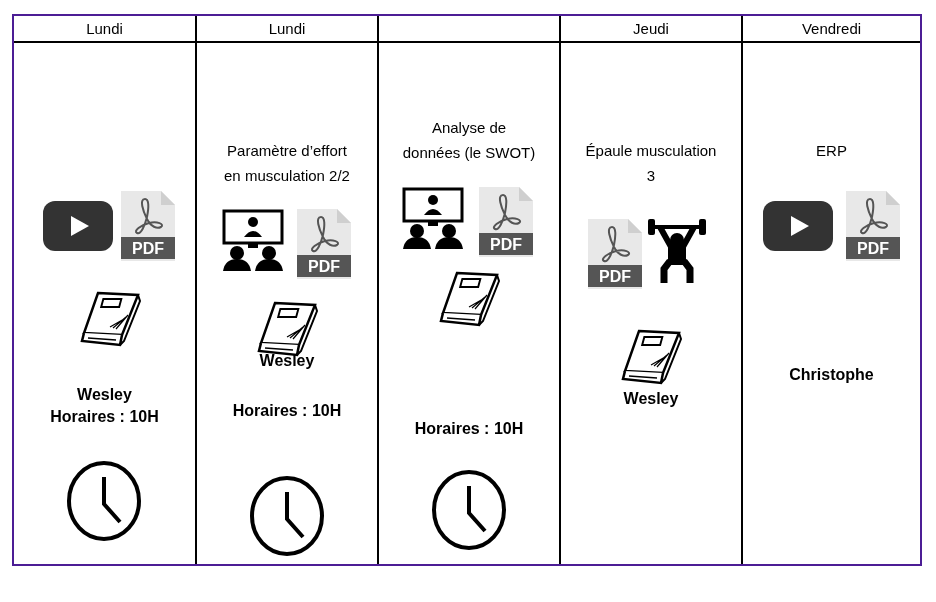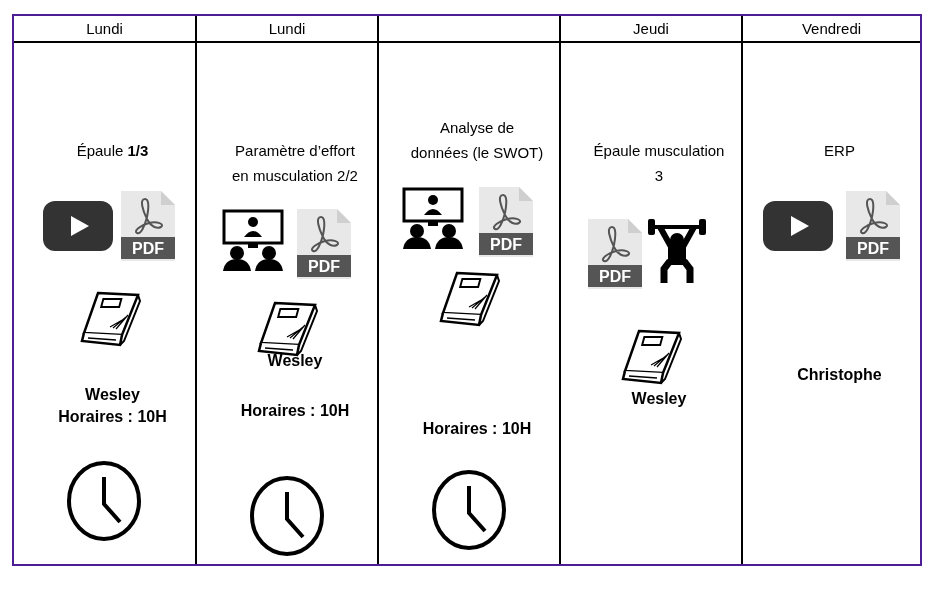--- a/index.html
+++ b/index.html
@@ -3,21 +3,21 @@
 <meta charset="utf-8">
 <style>
   html, body { margin:0; padding:0; background:#ffffff; }
   body { width:936px; height:602px; position:relative; overflow:hidden;
          font-family:"Liberation Sans", sans-serif; color:#000; }
   .tbl { position:absolute; left:12px; top:14px; width:910px; height:552px;
          border:2px solid #4c1d95; box-sizing:border-box; }
   .hdr { position:absolute; left:0; top:0; width:100%; height:27px; border-bottom:2px solid #000; box-sizing:border-box; }
   .vline { position:absolute; top:0; bottom:0; width:2px; background:#000; }
   .hcell { position:absolute; top:0; height:25px; line-height:25px; text-align:center; font-size:15px; }
-  .col { position:absolute; top:27px; bottom:14px;padding-left:16px; }
+  .col { position:absolute; top:27px; bottom:14px; }
   .txt { position:absolute; left:0; right:0; text-align:center; font-size:15px; line-height:24px; }
   .bold { font-weight:bold; font-size:16px; }
   .icon { position:absolute; }
   .yt { width:70px; height:50px; background:#333; border-radius:12px; }
   .yt::after { content:""; position:absolute; left:28px; top:15px; border-left:18px solid #fff;
                border-top:10px solid transparent; border-bottom:10px solid transparent; }
   .pdf { width:54px; height:70px; }
   .clock { width:76px; height:80px; }
   .book { width:62px; height:58px; }
   .conf { width:66px; height:62px; }
@@ -75,21 +75,20 @@
   <div class="vline" style="left:363px"></div>
   <div class="vline" style="left:545px"></div>
   <div class="vline" style="left:727px"></div>
 
   <div class="hcell" style="left:0;width:181px">Lundi</div>
   <div class="hcell" style="left:183px;width:180px">Lundi</div>
   <div class="hcell" style="left:729px;width:177px">Vendredi</div>
   <div class="hcell" style="left:547px;width:180px">Jeudi</div>
 
   <div class="col" style="left:0;width:181px">
-    <div class="txt" style="top:96px"><span>Épaule </span><b>1/3</b></div>
     <div class="icon yt" style="left:29px;top:158px"></div>
     <svg class="icon pdf" style="left:107px;top:148px">
         <use href="#s-pdf"></use>
       </svg>
     <svg class="icon book" style="left:66px;top:246px">
         <use href="#s-book"></use>
       </svg>
     <div class="txt bold" style="top:340px">Wesley</div>
     <div class="txt bold" style="top:362px">Horaires : 10H</div>
     <svg class="icon clock" style="left:52px;top:418px">

